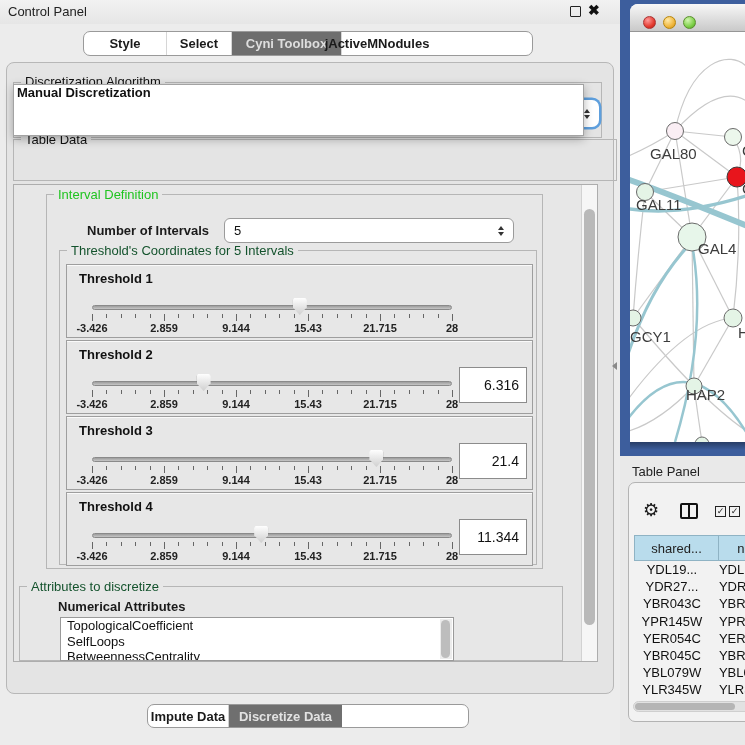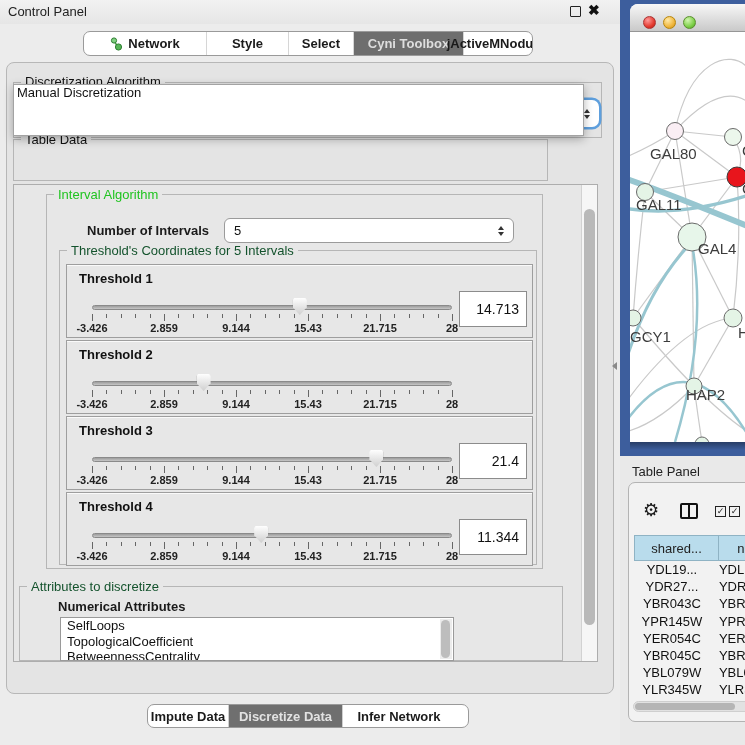--- a/index.html
+++ b/index.html
@@ -34,21 +34,21 @@
   .combo .val { padding-left:9px; color:#111; }
   .spinner { position:absolute; right:9px; top:50%; transform:translateY(-50%); display:flex; flex-direction:column; gap:2px; }
   .spinner i { width:0; height:0; border-left:3.5px solid transparent; border-right:3.5px solid transparent; }
   .spinner .up { border-bottom:4.5px solid #333; }
   .spinner .dn { border-top:4.5px solid #333; }
 
   
   .popup { left:13px; top:84px; width:571px; height:52px; background:#fff; border:1px solid #a3a3a3; box-shadow:0 3px 9px rgba(0,0,0,.30); z-index:5; }
   .popup .ph { height:17px; text-align:center; color:#b2b2b2; padding-top:2px; }
   .popup .opt { height:16px; padding-left:3px; color:#111; }
-  .popup .opt.bold { font-weight:normal; }
+  .popup .opt.bold { font-weight:bold; }
   .focus-ring { left:569px; top:100px; width:30px; height:27px; background:#fff; border-radius:7px; box-shadow:0 0 0 2.5px #5e9fdd; z-index:4; }
 
   
   .inner-panel { left:13px; top:184px; width:585px; height:478px; background:#e7e7e7; border:1px solid #adadad; overflow:hidden; }
   .vscroll-track { position:absolute; top:0; right:0; width:16px; height:100%; background:#f6f6f6; border-left:1px solid #d2d2d2; }
   .vscroll-thumb { position:absolute; left:2px; width:11px; background:#b9b9b9; border-radius:6px; }
 
   
   .th-panel { position:absolute; left:6px; width:467px; height:74px; background:#e7e7e7; border:1px solid #9e9e9e; box-shadow:inset 0 1px 0 #fafafa; }
   .th-panel .th-label { position:absolute; left:12px; top:6px; font-weight:bold; color:#111; }
@@ -113,30 +113,20 @@
 
 <div id="root">
 
   <div class="abs titlebar">
     <span class="title">Control Panel</span>
     <span class="float-btn"></span>
     <span class="close-btn">✖</span>
   </div>
 
   <div class="abs tabbar">
-      <div class="tab" style="width: 122px;">
-        <span class="net-icon">
-          <svg width="13" height="14" viewBox="0 0 13 14">
-            <line x1="4" y1="4" x2="8" y2="10" stroke="#4a9e4a" stroke-width="1.4"></line>
-            <circle cx="4" cy="3.5" r="2.6" fill="#7fd07f" stroke="#2e7d32"></circle>
-            <circle cx="8.5" cy="10" r="3.1" fill="#57b657" stroke="#2e7d32"></circle>
-          </svg>
-        </span>
-        <span>Network</span>
-      </div>
       <div class="tab" style="width: 82px;">
         <span>Style</span>
       </div>
       <div class="tab" style="width: 65px;">
         <span>Select</span>
       </div>
       <div class="tab sel" style="width: 110px;">
         <span>Cyni Toolbox</span>
       </div>
       <div class="tab" style="width: 71px;">
@@ -154,28 +144,28 @@
     <span class="spinner">
         <i class="up"></i>
         <i class="dn"></i>
       </span>
   </div>
 
   <div class="abs popup">
     <div class="opt bold">Manual Discretization</div>
   </div>
 
-  <div class="abs tbox" style="left:13px; top:139px; width:535px; height:42px;">
+  <div class="abs tbox" style="left:13px; top:139px; width:604px; height:42px;">
     <span class="legend plain">Table Data</span>
   </div>
 
   <div class="abs inner-panel">
 
     <div class="tbox inner-bg" style="left:32px; top:9px; width:497px; height:375px;">
-      <span class="legend green">Interval Algorithm</span>
+      <span class="legend green">Interval Definition</span>
 
       <span style="position:absolute; left:40px; top:28px; font-weight:bold;">Number of Intervals</span>
       <div class="combo" style="left:177px; top:23px; width:290px; height:25px;">
         <span class="val">5</span>
         <span class="spinner">
             <i class="up"></i>
             <i class="dn"></i>
           </span>
       </div>
 
@@ -215,21 +205,20 @@
                 <span class="tick major" style="left: 385px;"></span>
               </div>
     <div class="tick-labels">
                 <span style="left: -5px;">-3.426</span>
                 <span style="left: 67px;">2.859</span>
                 <span style="left: 139px;">9.144</span>
                 <span style="left: 211px;">15.43</span>
                 <span style="left: 283px;">21.715</span>
                 <span style="left: 355px;">28</span>
               </div>
-    <div class="val-box">14.713</div>
   </div>
             <div class="th-panel" style="top: 89px;">
     <span class="th-label">Threshold 2</span>
     <div class="track"></div>
     <div class="thumb" style="left: 129.599px;"></div>
     <div class="ticks">
                 <span class="tick major" style="left: 25px;"></span>
                 <span class="tick minor" style="left: 39.4px;"></span>
                 <span class="tick minor" style="left: 53.8px;"></span>
                 <span class="tick minor" style="left: 68.2px;"></span>
@@ -257,20 +246,21 @@
                 <span class="tick major" style="left: 385px;"></span>
               </div>
     <div class="tick-labels">
                 <span style="left: -5px;">-3.426</span>
                 <span style="left: 67px;">2.859</span>
                 <span style="left: 139px;">9.144</span>
                 <span style="left: 211px;">15.43</span>
                 <span style="left: 283px;">21.715</span>
                 <span style="left: 355px;">28</span>
               </div>
+    <div class="val-box">6.316</div>
   </div>
             <div class="th-panel" style="top: 165px;">
     <span class="th-label">Threshold 3</span>
     <div class="track"></div>
     <div class="thumb" style="left: 302.394px;"></div>
     <div class="ticks">
                 <span class="tick major" style="left: 25px;"></span>
                 <span class="tick minor" style="left: 39.4px;"></span>
                 <span class="tick minor" style="left: 53.8px;"></span>
                 <span class="tick minor" style="left: 68.2px;"></span>
@@ -351,40 +341,39 @@
   </div>
           </div>
       </div>
     </div>
 
     <div class="tbox inner-bg" style="left:5px; top:401px; width:544px; height:75px;">
       <span class="legend blue">Attributes to discretize</span>
       <span style="position:absolute; left:38px; top:12px; font-weight:bold;">Numerical Attributes</span>
       <div class="attr-list" style="left:40px; top:30px; width:394px; height:44px;">
         <div id="attr-items">
+            <div class="item">TopologicalCoefficient</div>
             <div class="item">SelfLoops</div>
-            <div class="item">TopologicalCoefficient</div>
             <div class="item">BetweennessCentrality</div>
           </div>
         <div class="list-vscroll">
             <span class="t"></span>
           </div>
       </div>
     </div>
 
     <div class="vscroll-track">
       <span class="vscroll-thumb" style="top:24px; height:416px;"></span>
     </div>
   </div>
 
 
   <div class="abs bottom-tabbar">
       <div class="tab" style="width: 80px;">Impute Data</div>
       <div class="tab sel" style="width: 114px;">Discretize Data</div>
-      <div class="tab" style="width: 113px;">Infer Network</div>
     </div>
 
   <div class="abs divider-arrow"></div>
 
   <div class="abs blue-area"></div>
 
   <div class="abs net-window">
     <div class="net-titlebar">
       <span class="light red"></span>
       <span class="light yellow"></span>

